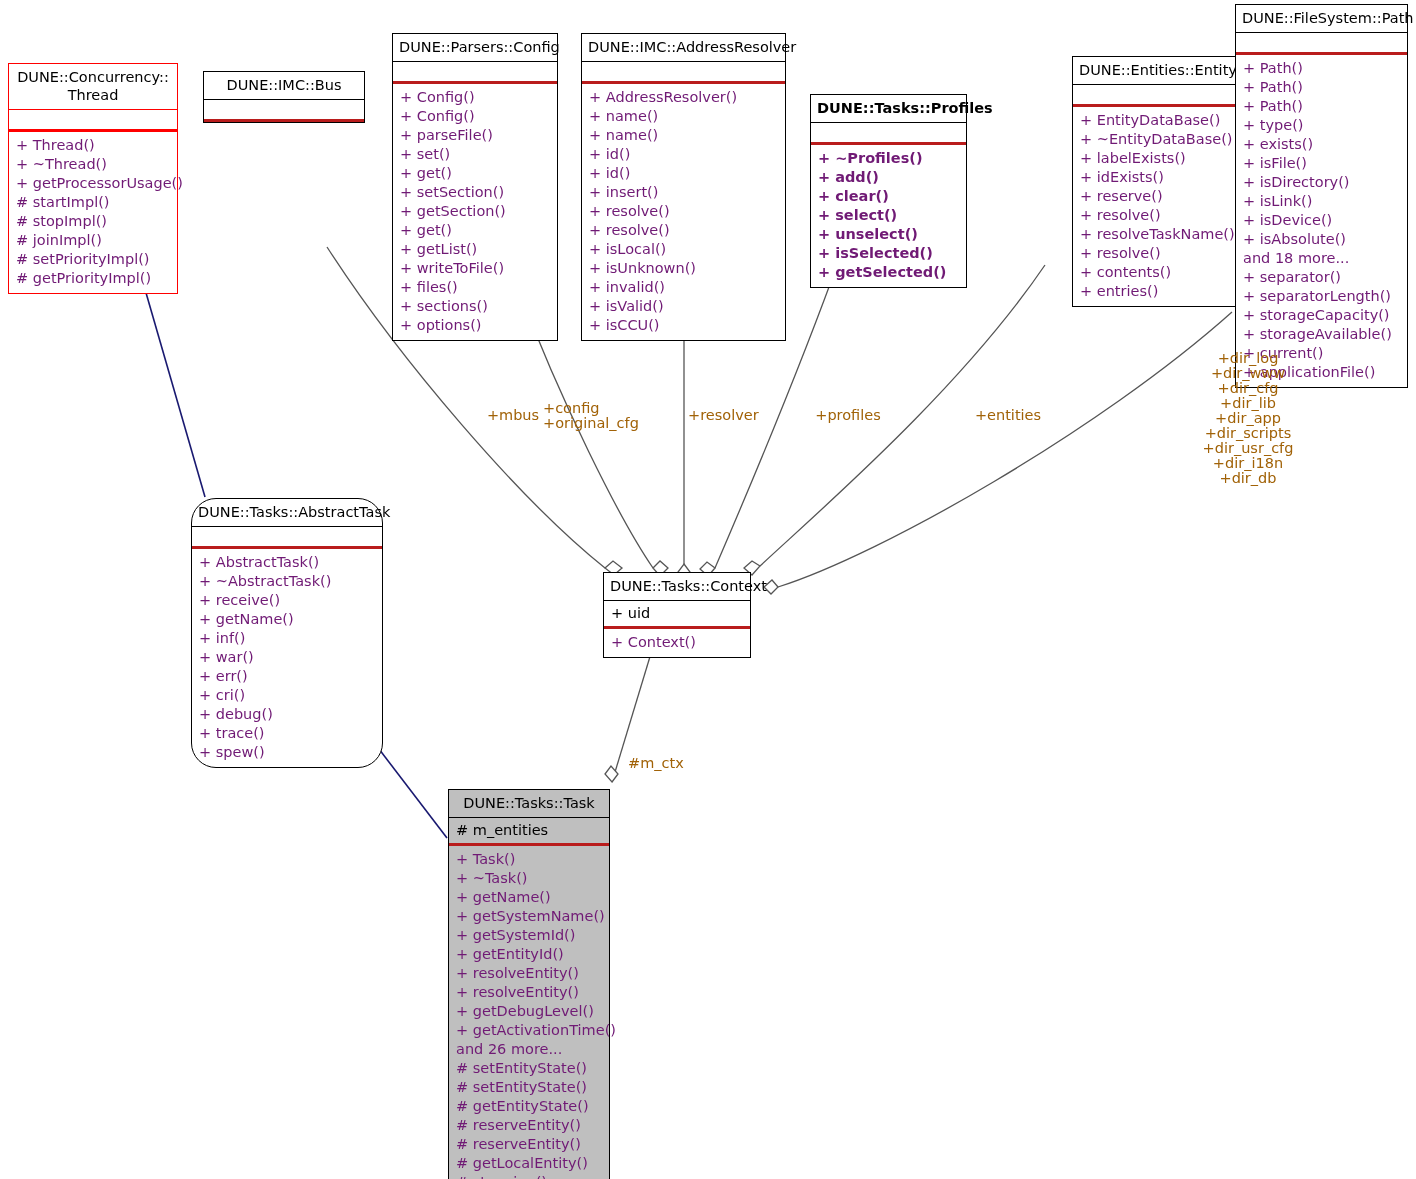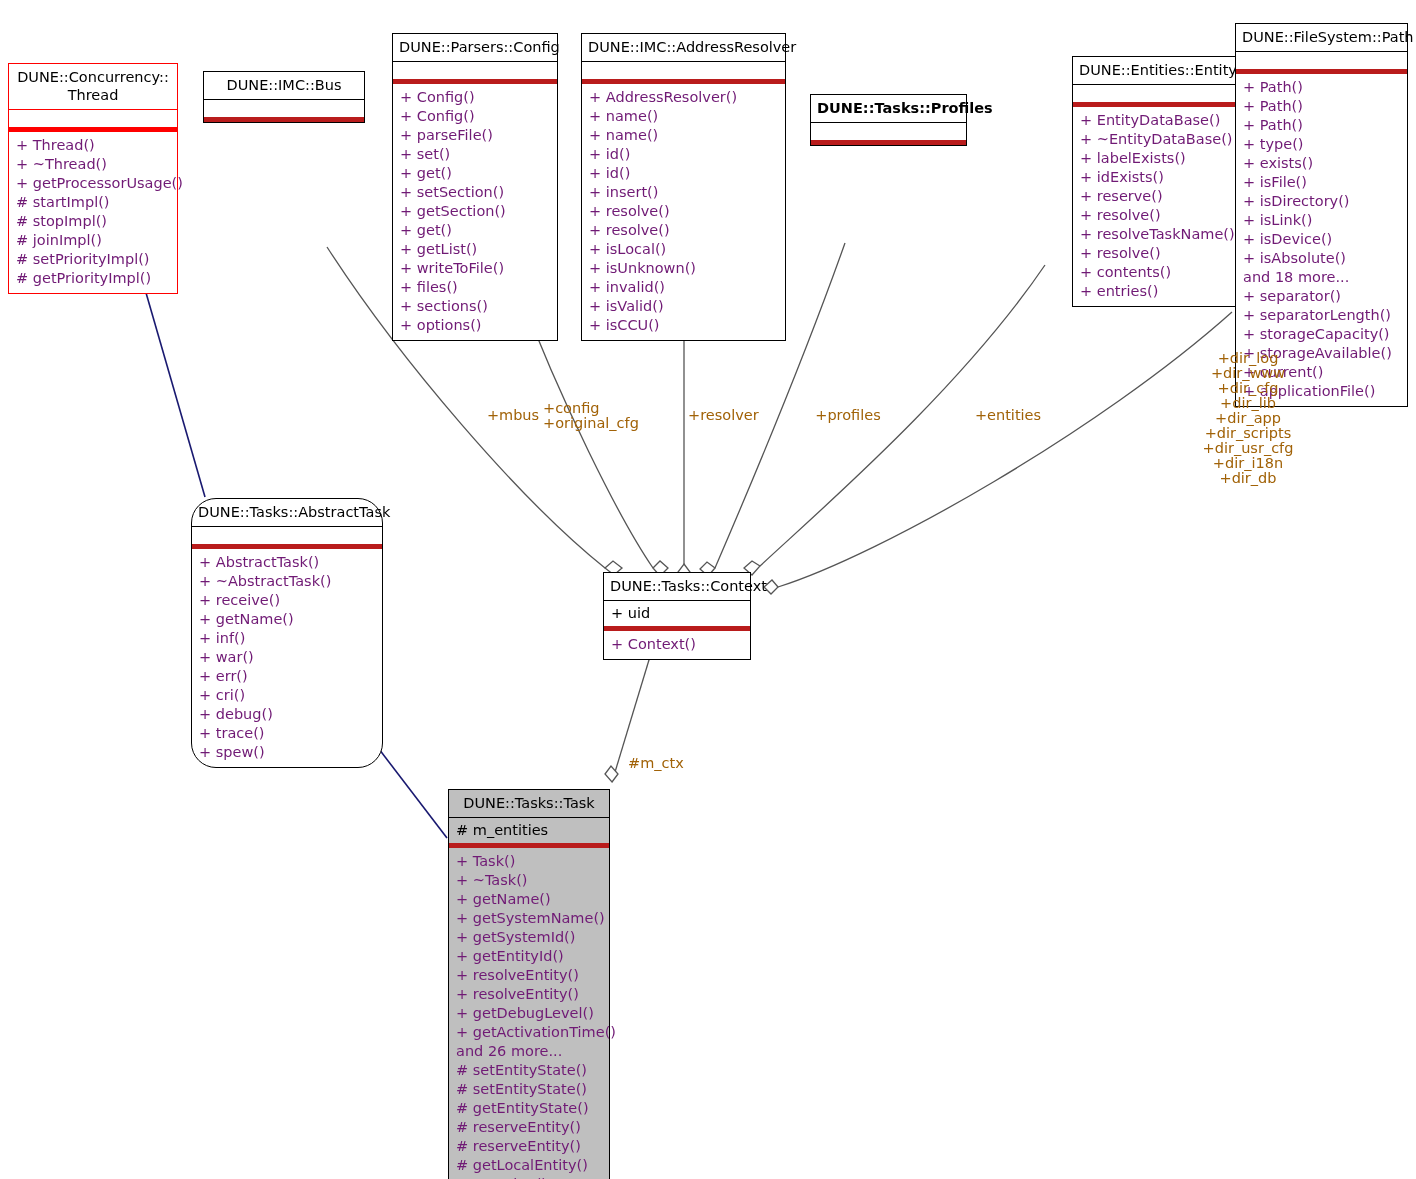--- a/index.html
+++ b/index.html
@@ -38,21 +38,21 @@
     font-size: 14.5px;
     line-height: 18px;
     padding: 4px 6px 5px 6px;
     border-bottom: 1px solid #000000;
     white-space: pre-line;
     color: #000000;
   }
   .node.red .title { border-bottom-color: #ff0000; }
   .node .attrs {
     box-sizing: border-box;
-    border-bottom: 5px solid #b91c1c;
+    border-bottom: 3px solid #b91c1c;
     font-size: 14.5px;
     line-height: 19px;
     padding: 3px 7px 3px 7px;
     min-height: 22px;
     color: #000000;
   }
   .node.red .attrs { border-bottom-color: #ff0000; }
   .node .attrs.empty { padding: 0; height: 22px; }
   .node .ops {
     box-sizing: border-box;
@@ -188,40 +188,49 @@
       <div class="row">+ isUnknown()</div>
       <div class="row">+ invalid()</div>
       <div class="row">+ isValid()</div>
       <div class="row">+ isCCU()</div>
     </div>
   </div>
 
   <div class="node" style="left:810px; top:94px; width:157px;font-weight:bold;">
     <div class="title">DUNE::Tasks::Profiles</div>
     <div class="attrs empty"></div>
+    <div class="ops">
+      <div class="row">+ ~Profiles()</div>
+      <div class="row">+ add()</div>
+      <div class="row">+ clear()</div>
+      <div class="row">+ select()</div>
+      <div class="row">+ unselect()</div>
+      <div class="row">+ isSelected()</div>
+      <div class="row">+ getSelected()</div>
+    </div>
   </div>
 
   <div class="node" style="left:1044px; top:56px; width:180px;margin-left:28px;">
     <div class="title">DUNE::Entities::EntityDataBase</div>
     <div class="attrs empty"></div>
     <div class="ops">
       <div class="row">+ EntityDataBase()</div>
       <div class="row">+ ~EntityDataBase()</div>
       <div class="row">+ labelExists()</div>
       <div class="row">+ idExists()</div>
       <div class="row">+ reserve()</div>
       <div class="row">+ resolve()</div>
       <div class="row">+ resolveTaskName()</div>
       <div class="row">+ resolve()</div>
       <div class="row">+ contents()</div>
       <div class="row">+ entries()</div>
     </div>
   </div>
 
-  <div class="node" style="left:1235px; top:4px; width:173px;margin-top:19px;">
+  <div class="node" style="left:1235px; top:4px; width:173px;">
     <div class="title">DUNE::FileSystem::Path</div>
     <div class="attrs empty"></div>
     <div class="ops">
       <div class="row">+ Path()</div>
       <div class="row">+ Path()</div>
       <div class="row">+ Path()</div>
       <div class="row">+ type()</div>
       <div class="row">+ exists()</div>
       <div class="row">+ isFile()</div>
       <div class="row">+ isDirectory()</div>

